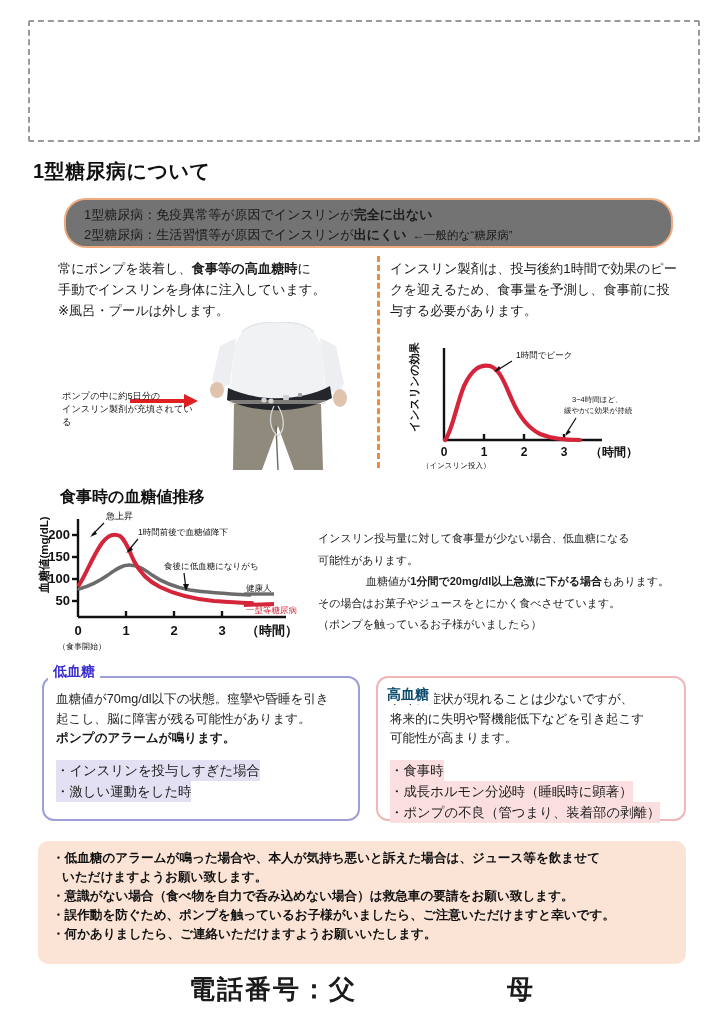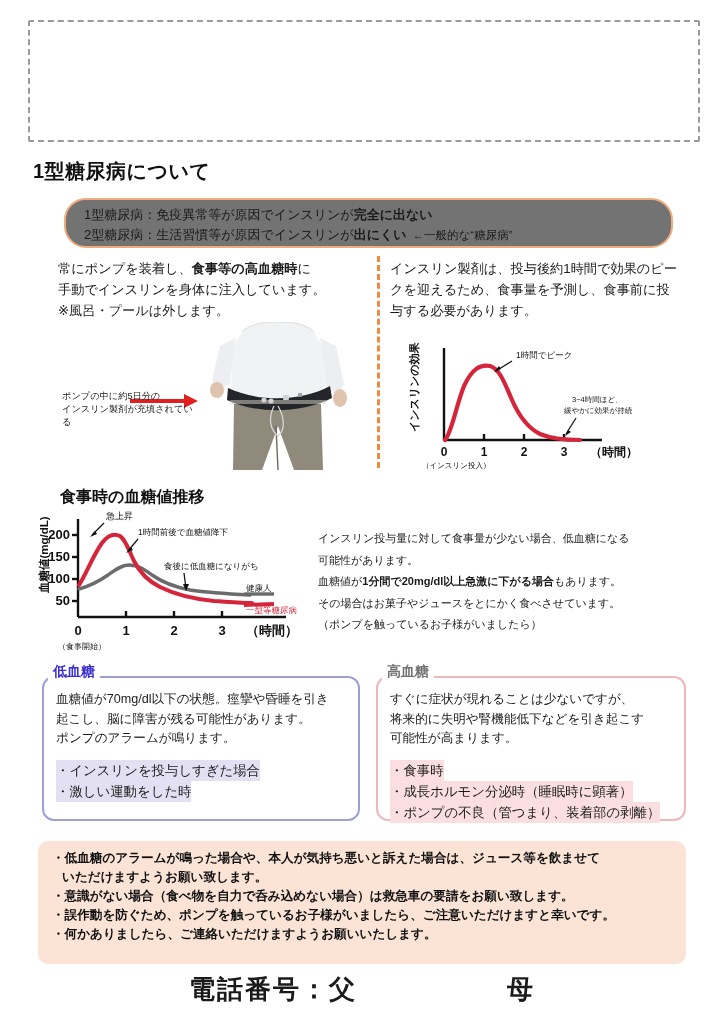--- a/index.html
+++ b/index.html
@@ -85,31 +85,31 @@
     position:absolute;left:48px;top:663px;
     font-size:14px;font-weight:bold;color:#3b2fd0;
     background:#fff;padding:0 5px;z-index:3;
   }
   .box-low{
     position:absolute;left:42px;top:676px;width:318px;height:145px;
     border:2px solid #9f9fd8;border-radius:12px;background:#fff;
     box-sizing:border-box;padding:12px 12px 0 12px;
   }
   .lbl-high{
-    position:absolute;left:382px;top:663px;
-    font-size:14px;font-weight:bold;color:#737373;
+    position:absolute;left:382px;top:686px;
+    font-size:14px;font-weight:bold;color:#0c4a6e;
     background:#fff;padding:0 5px;z-index:3;
   }
   .box-high{
     position:absolute;left:376px;top:676px;width:310px;height:145px;
     border:2px solid #f0b7bb;border-radius:12px;background:#fff;
     box-sizing:border-box;padding:12px 12px 0 12px;
   }
   .box-body{font-size:12.6px;line-height:19.5px;}
-  .box-body b{font-weight:normal;text-align:right;}
+  .box-body b{font-weight:bold;text-align:right;}
   .bullets{margin-top:11px;}
   .bullet{font-size:13.4px;line-height:21px;display:block;width:max-content;max-width:100%;}
   .bullet.hl-purple{background:#e2e0f2;}
   .bullet.hl-pink{background:#fbdfe0;}
 
   
   .req-box{
     position:absolute;left:38px;top:841px;width:648px;height:123px;
     background:#fbe4d6;border-radius:10px;box-sizing:border-box;
     padding:8px 12px 0 14px;
@@ -117,21 +117,21 @@
   .req-title{font-size:13px;font-weight:bold;color:#e0363b;margin-bottom:2px;}
   .req-item{font-size:12.6px;line-height:19px;font-weight:bold;color:#111;}
   .req-item .cont{display:block;padding-left:10px;}
 
   
   .footer{
     position:absolute;left:0;top:972px;width:724px;
     text-align:center;font-size:26px;font-weight:bold;letter-spacing:2px;
   }
   .footer .father{margin-right:150px;}
-  .nowrap{white-space:nowrap;}
+  .nowrap{white-space:nowrap;margin-left:48px;}
 </style>
 </head>
 <body>
 
 <div class="page">
 
   <div class="top-placeholder"></div>
 
   <div class="main-title">1型糖尿病について</div>
 

